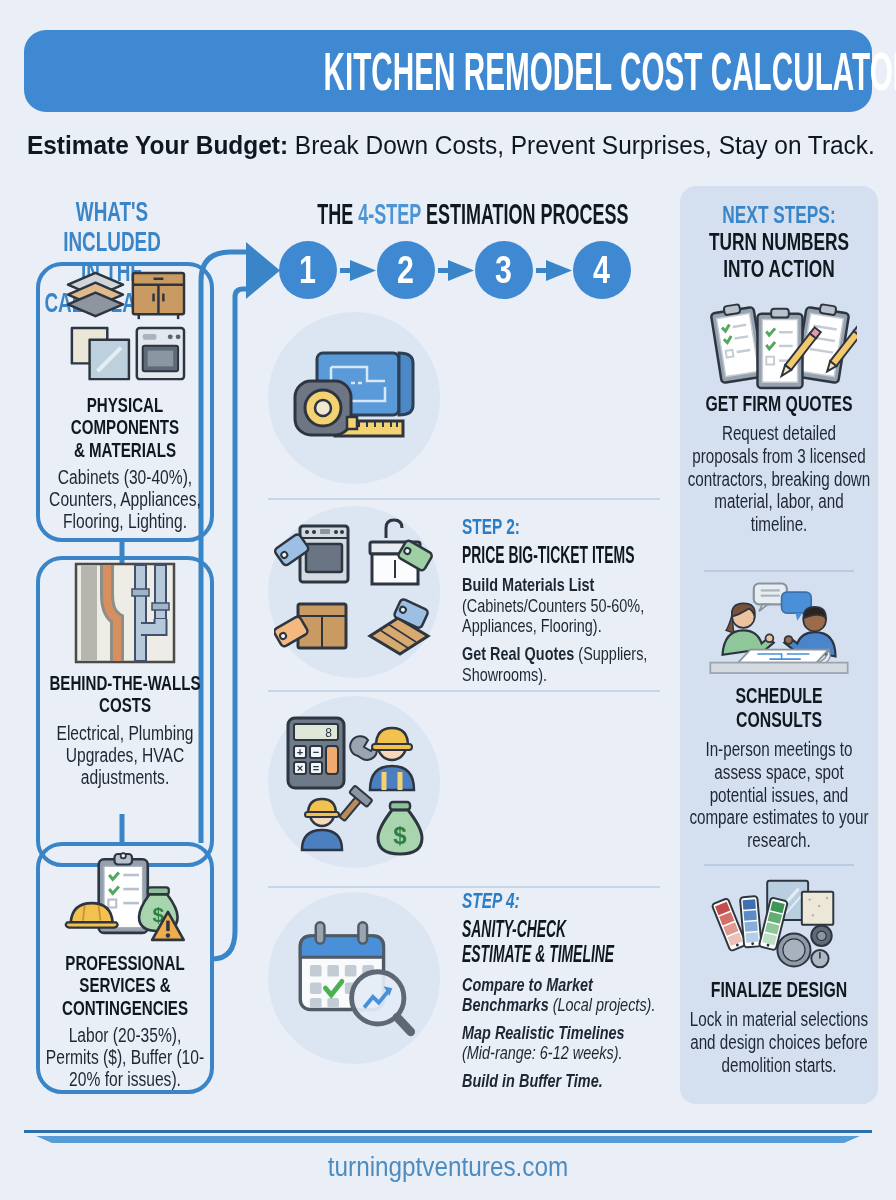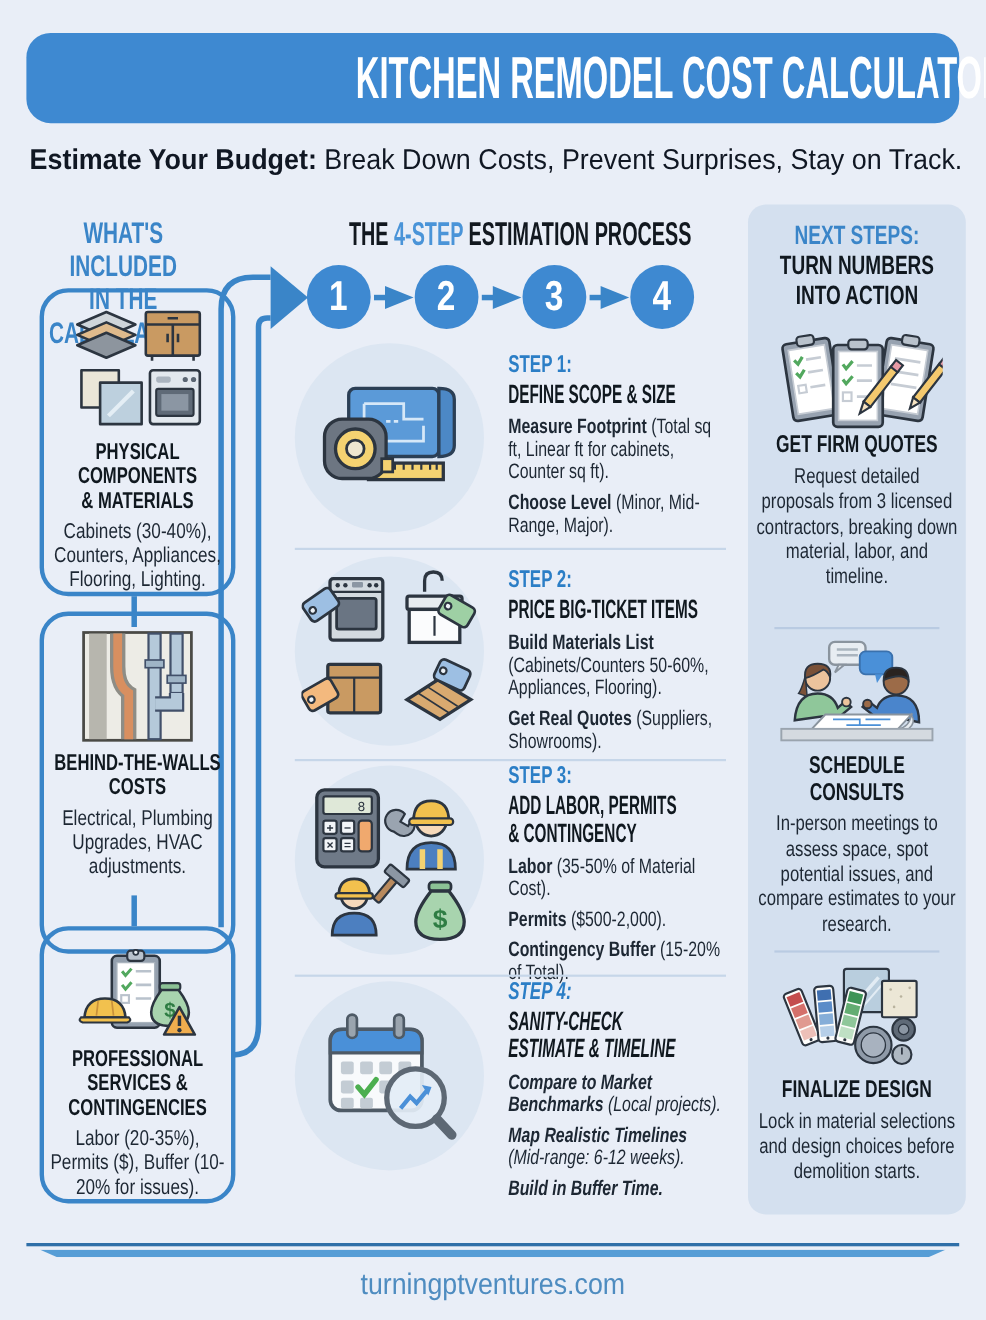--- a/index.html
+++ b/index.html
@@ -14,21 +14,21 @@
   .banner-title{flex:1;text-align:center;color:#ffffff;font-weight:700;font-size:54px;
           white-space:nowrap;transform:scaleX(.55);transform-origin:center;letter-spacing:0;}
   .subtitle{left:0;top:130px;width:896px;text-align:center;font-size:26px;color:#101723;
           transform:scaleX(.94);transform-origin:center top;white-space:nowrap;}
   .subtitle b{font-weight:700;}
 
   
   .left-head{left:0;top:197px;width:224px;text-align:center;color:#3a85c8;font-weight:700;
           font-size:27px;line-height:1.12;transform:scaleX(.7);transform-origin:center top;}
   .lbox{left:36px;width:178px;border:4px solid #3a85c8;border-radius:26px;box-sizing:border-box;
-          display:flex;flex-direction:column;align-items:center;padding-top:12px;text-align:center;}
+          display:flex;flex-direction:column;align-items:center;padding-top:1px;text-align:center;}
   .lbox1{top:262px;height:280px;} .lbox2{top:556px;height:311px;} .lbox3{top:842px;height:252px;}
   .lbox-title{font-weight:700;font-size:21px;line-height:1.06;color:#10181f;width:220px;
           transform:scaleX(.72);transform-origin:center top;margin-top:7px;}
   .lbox-body{font-size:19.5px;line-height:1.13;color:#1d2733;width:204px;
           transform:scaleX(.8);transform-origin:center top;margin-top:5px;}
 
   
   .proc-head{left:230px;top:197px;width:436px;text-align:center;font-size:30px;font-weight:700;
           color:#12181f;white-space:nowrap;transform:scaleX(.6);transform-origin:center top;}
   .proc-head .hl{color:#4a94d8;}
@@ -239,26 +239,20 @@
           <line x1="96" y1="98" x2="96" y2="104"></line>
           <line x1="104" y1="98" x2="104" y2="104"></line>
         <line x1="112" y1="98" x2="112" y2="104"></line>
           <line x1="118" y1="98" x2="118" y2="104"></line>
       </g>
       <rect x="16" y="58" width="56" height="54" rx="16" fill="#6d7682" stroke="#2c3540" stroke-width="3"></rect>
       <rect x="68" y="94" width="10" height="12" fill="#f4d271" stroke="#2c3540" stroke-width="2.5"></rect>
       <circle cx="44" cy="85" r="18" fill="#f4d271" stroke="#2c3540" stroke-width="3"></circle>
       <circle cx="44" cy="85" r="8" fill="#efe7cf" stroke="#2c3540" stroke-width="2.5"></circle>
     </svg>
-  </div>
-  <div class="abs stext" style="top:318px;">
-    <div class="slabel">STEP 1:</div>
-    <div class="stitle pre">DEFINE SCOPE &amp; SIZE</div>
-    <p class="sitem"><b>Measure Footprint</b><span> (Total sq ft, Linear ft for cabinets, Counter sq ft).</span></p>
-    <p class="sitem"><b>Choose Level</b><span> (Minor, Mid-Range, Major).</span></p>
   </div>
   <div class="abs sdiv" style="top:498px;"></div>
 
   <div class="abs sicon" style="top:506px;">
     <svg width="160" height="160" viewBox="0 0 160 160">
       <rect x="26" y="14" width="48" height="56" rx="3" fill="#d3dae0" stroke="#2c3540" stroke-width="3"></rect>
       <line x1="26" y1="26" x2="74" y2="26" stroke="#2c3540" stroke-width="2"></line>
       <circle cx="33" cy="20" r="2" fill="#2c3540"></circle>
         <circle cx="40" cy="20" r="2" fill="#2c3540"></circle>
       <rect x="46" y="17" width="10" height="5" rx="1" fill="#8b96a3"></rect>
@@ -332,28 +326,20 @@
       <path d="M28,148 q0,-20 20,-20 q20,0 20,20 z" fill="#4c7fc0" stroke="#2c3540" stroke-width="2.5"></path>
       <g transform="rotate(40 76 108)">
         <rect x="72" y="92" width="7" height="28" rx="2" fill="#b98a5d" stroke="#2c3540" stroke-width="2"></rect>
         <rect x="64" y="86" width="23" height="9" rx="2" fill="#8b96a3" stroke="#2c3540" stroke-width="2"></rect>
       </g>
       <rect x="116" y="100" width="20" height="8" rx="3" fill="#8cc295" stroke="#2c3540" stroke-width="2.5"></rect>
       <path d="M118,108 q-14,18 -14,28 q0,16 22,16 q22,0 22,-16 q0,-10 -14,-28 z" fill="#a8d4ae" stroke="#2c3540" stroke-width="3"></path>
       <text x="126" y="142" font-size="24" font-weight="bold" fill="#2e7d43" text-anchor="middle">$</text>
     </svg>
   </div>
-  <div class="abs stext" style="top:692px;">
-    <div class="slabel">STEP 3:</div>
-    <div class="stitle pre">ADD LABOR, PERMITS
-&amp; CONTINGENCY</div>
-    <p class="sitem"><b>Labor</b><span> (35-50% of Material Cost).</span></p>
-    <p class="sitem"><b>Permits</b><span> ($500-2,000).</span></p>
-    <p class="sitem"><b>Contingency Buffer</b><span> (15-20% of Total).</span></p>
-  </div>
   <div class="abs sdiv" style="top:886px;"></div>
 
   <div class="abs sicon" style="top:892px;">
     <svg width="155" height="155" viewBox="0 0 160 160">
       <rect x="24" y="36" width="86" height="76" rx="10" fill="#f8fafc" stroke="#4e5a66" stroke-width="3.5"></rect>
       <path d="M24,48 q0,-12 12,-12 h62 q12,0 12,12 v10 h-86 z" fill="#4a90d8" stroke="#4e5a66" stroke-width="3"></path>
       <rect x="40" y="22" width="9" height="22" rx="4.5" fill="#9aa4ae" stroke="#4e5a66" stroke-width="2.5"></rect>
       <rect x="84" y="22" width="9" height="22" rx="4.5" fill="#9aa4ae" stroke="#4e5a66" stroke-width="2.5"></rect>
       <g fill="#c3ccd4">
         <rect x="34" y="66" width="12" height="12" rx="2"></rect>

